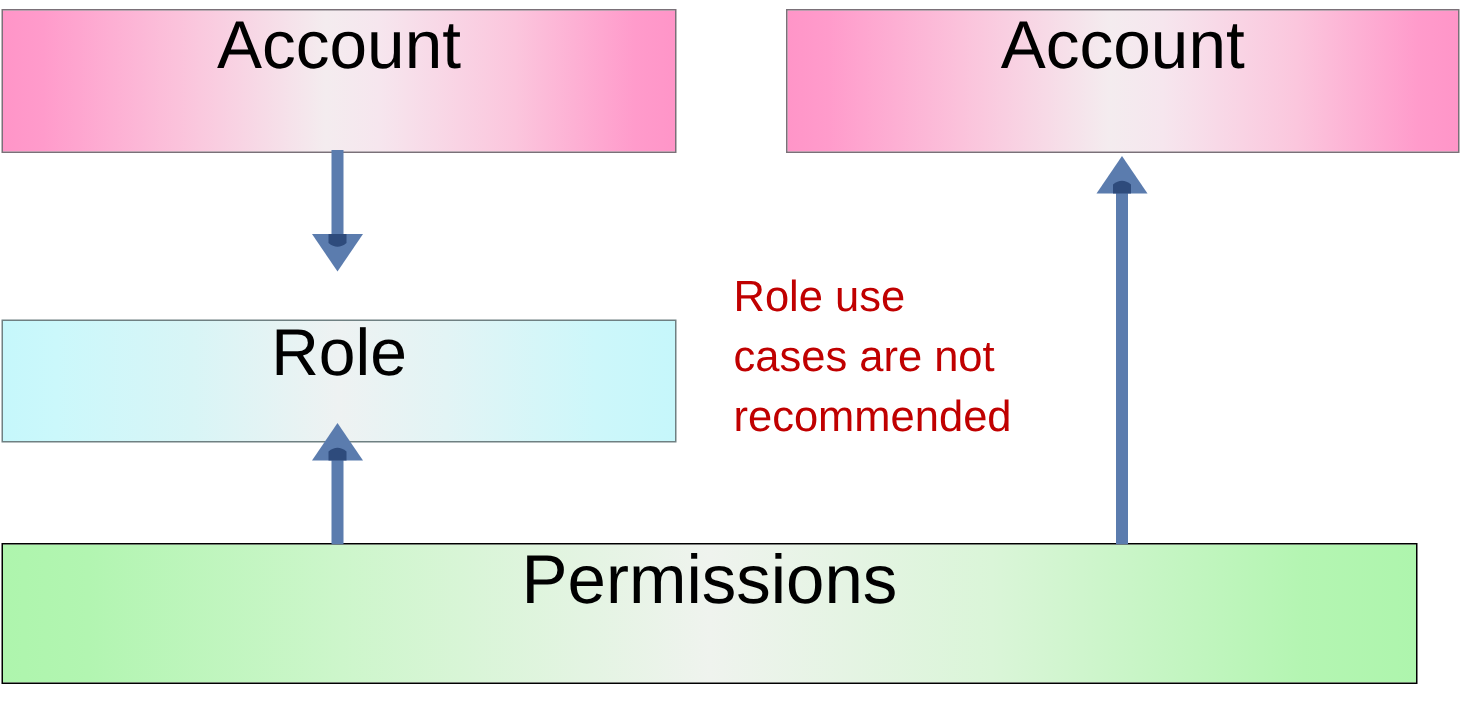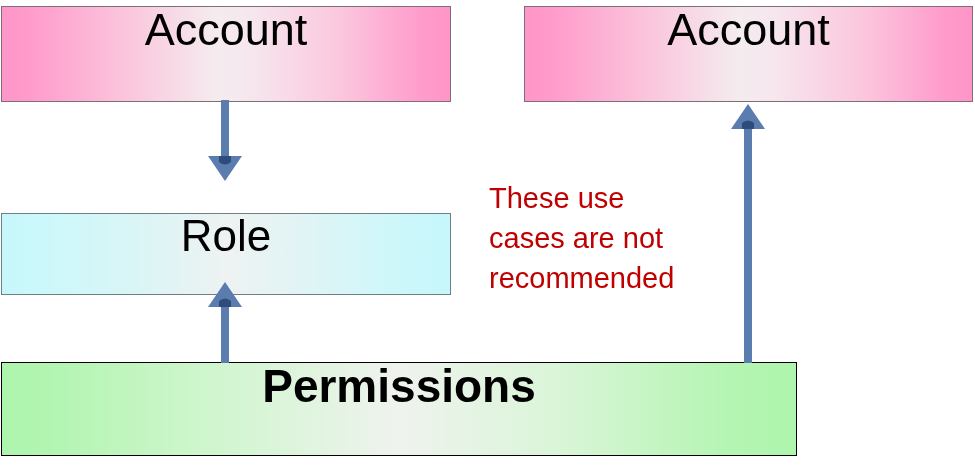--- a/index.html
+++ b/index.html
@@ -97,21 +97,21 @@
   </div>
 
   <div class="node node-account" style="left:524px; top:6px; width:449px; height:96px;">
     <span>Account</span>
   </div>
 
   <div class="node node-role" style="left:1px; top:181px; width:450px; height:82px;margin-top:32px;">
     <span>Role</span>
   </div>
 
-  <div class="node node-permissions" style="left:1px; top:362px; width:796px; height:94px;font-weight:bold;">
+  <div class="node node-permissions" style="left:1px; top:362px; width:944px; height:94px;">
     <span>Permissions</span>
   </div>
 
   <svg class="arrow" style="left:205px; top:100px;" width="40" height="82" viewBox="0 0 40 82">
 
     <rect x="16" y="0" width="8" height="58" fill="#5b7cae"></rect>
 
     <polygon points="3,56 37,56 20,81" fill="#5b7cae"></polygon>
 
     <path d="M14,56 L26,56 L26,62 Q20,67 14,62 Z" fill="#2e4b7c"></path>
@@ -128,17 +128,17 @@
 
   <svg class="arrow" style="left:728px; top:102px;" width="40" height="261" viewBox="0 0 40 261">
 
     <rect x="16" y="25" width="8" height="236" fill="#5b7cae"></rect>
 
     <polygon points="20,2 37,27 3,27" fill="#5b7cae"></polygon>
 
     <path d="M14,27 L26,27 L26,21 Q20,16 14,21 Z" fill="#2e4b7c"></path>
   </svg>
 
-  <div class="annotation" style="left:489px; top:178px; color:#c00000;">These use
+  <div class="annotation" style="left:489px; top:178px; color:#c00000;">Role use
 cases are not
 recommended</div>
 
 </div>
 
 </body></html>

